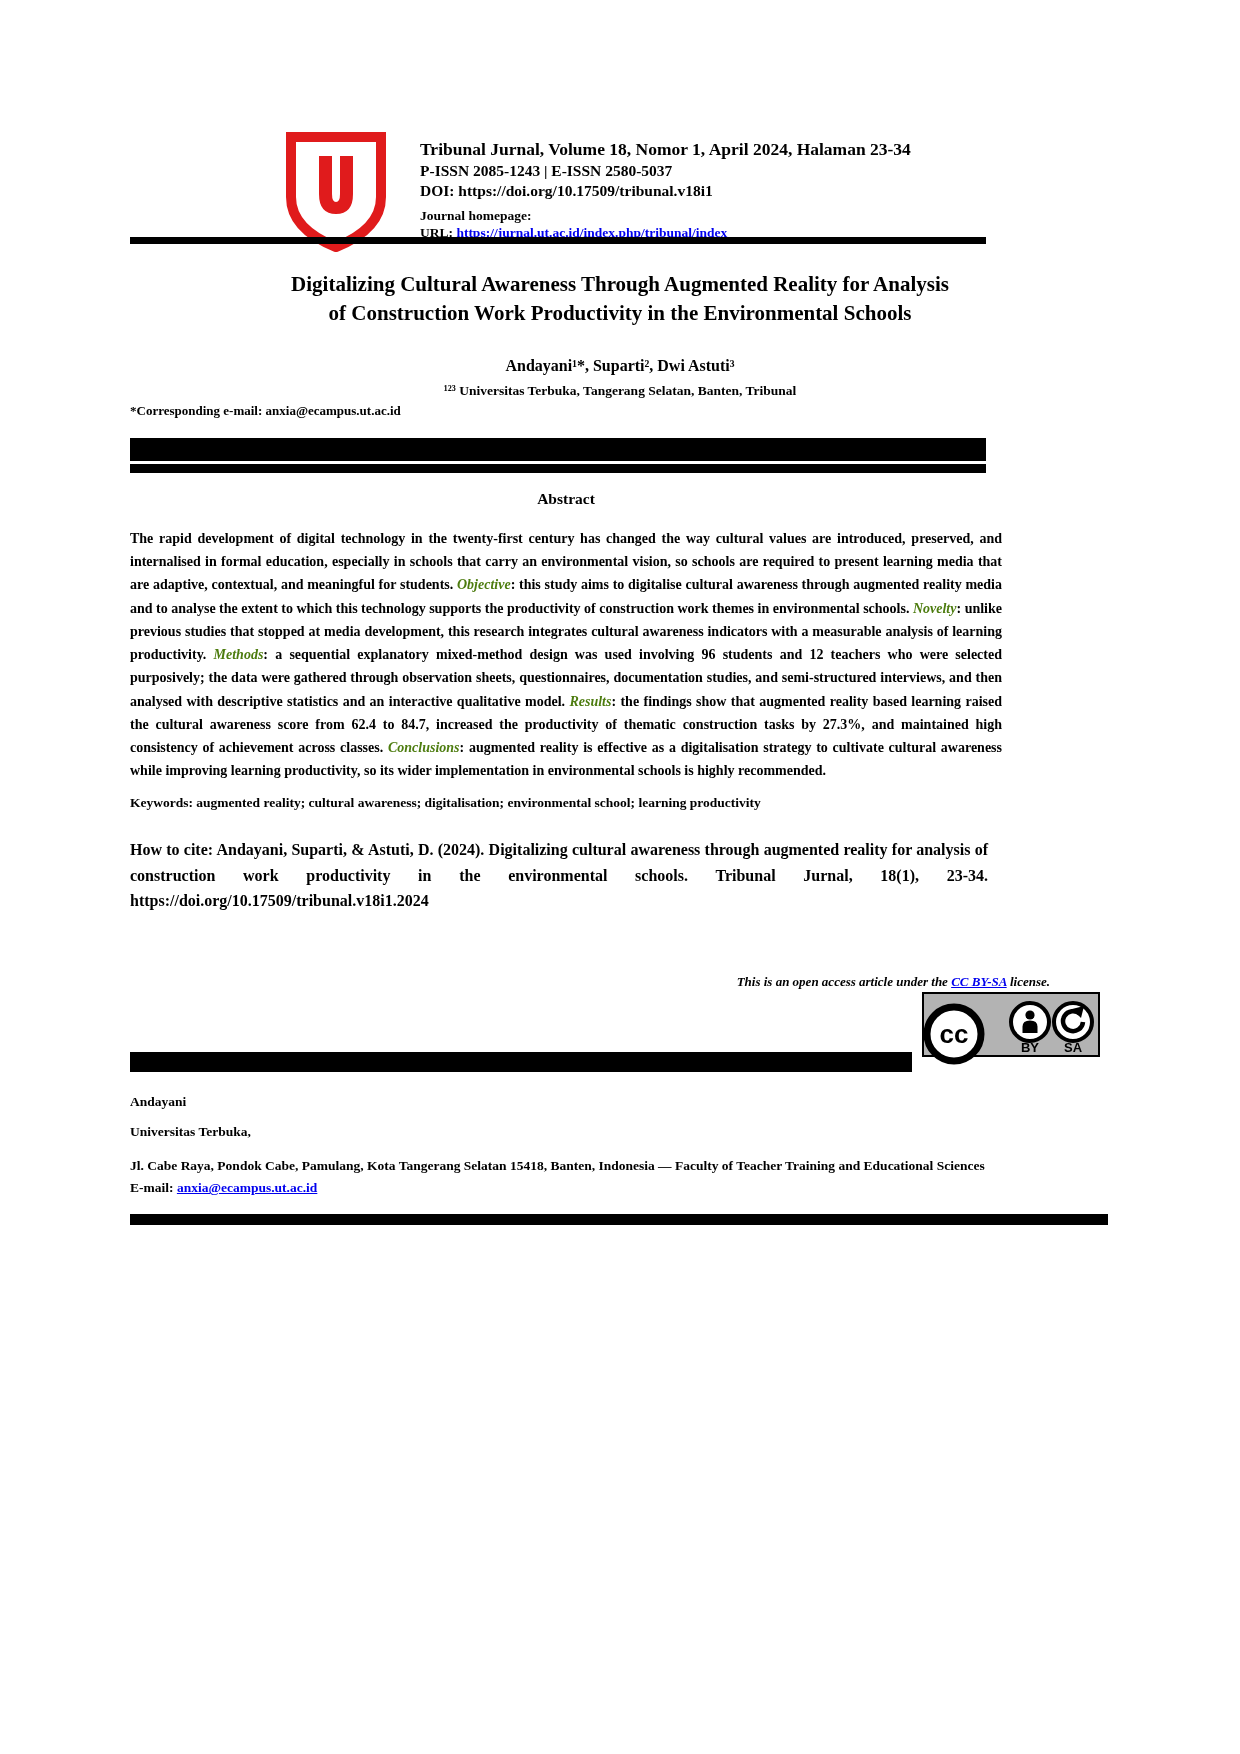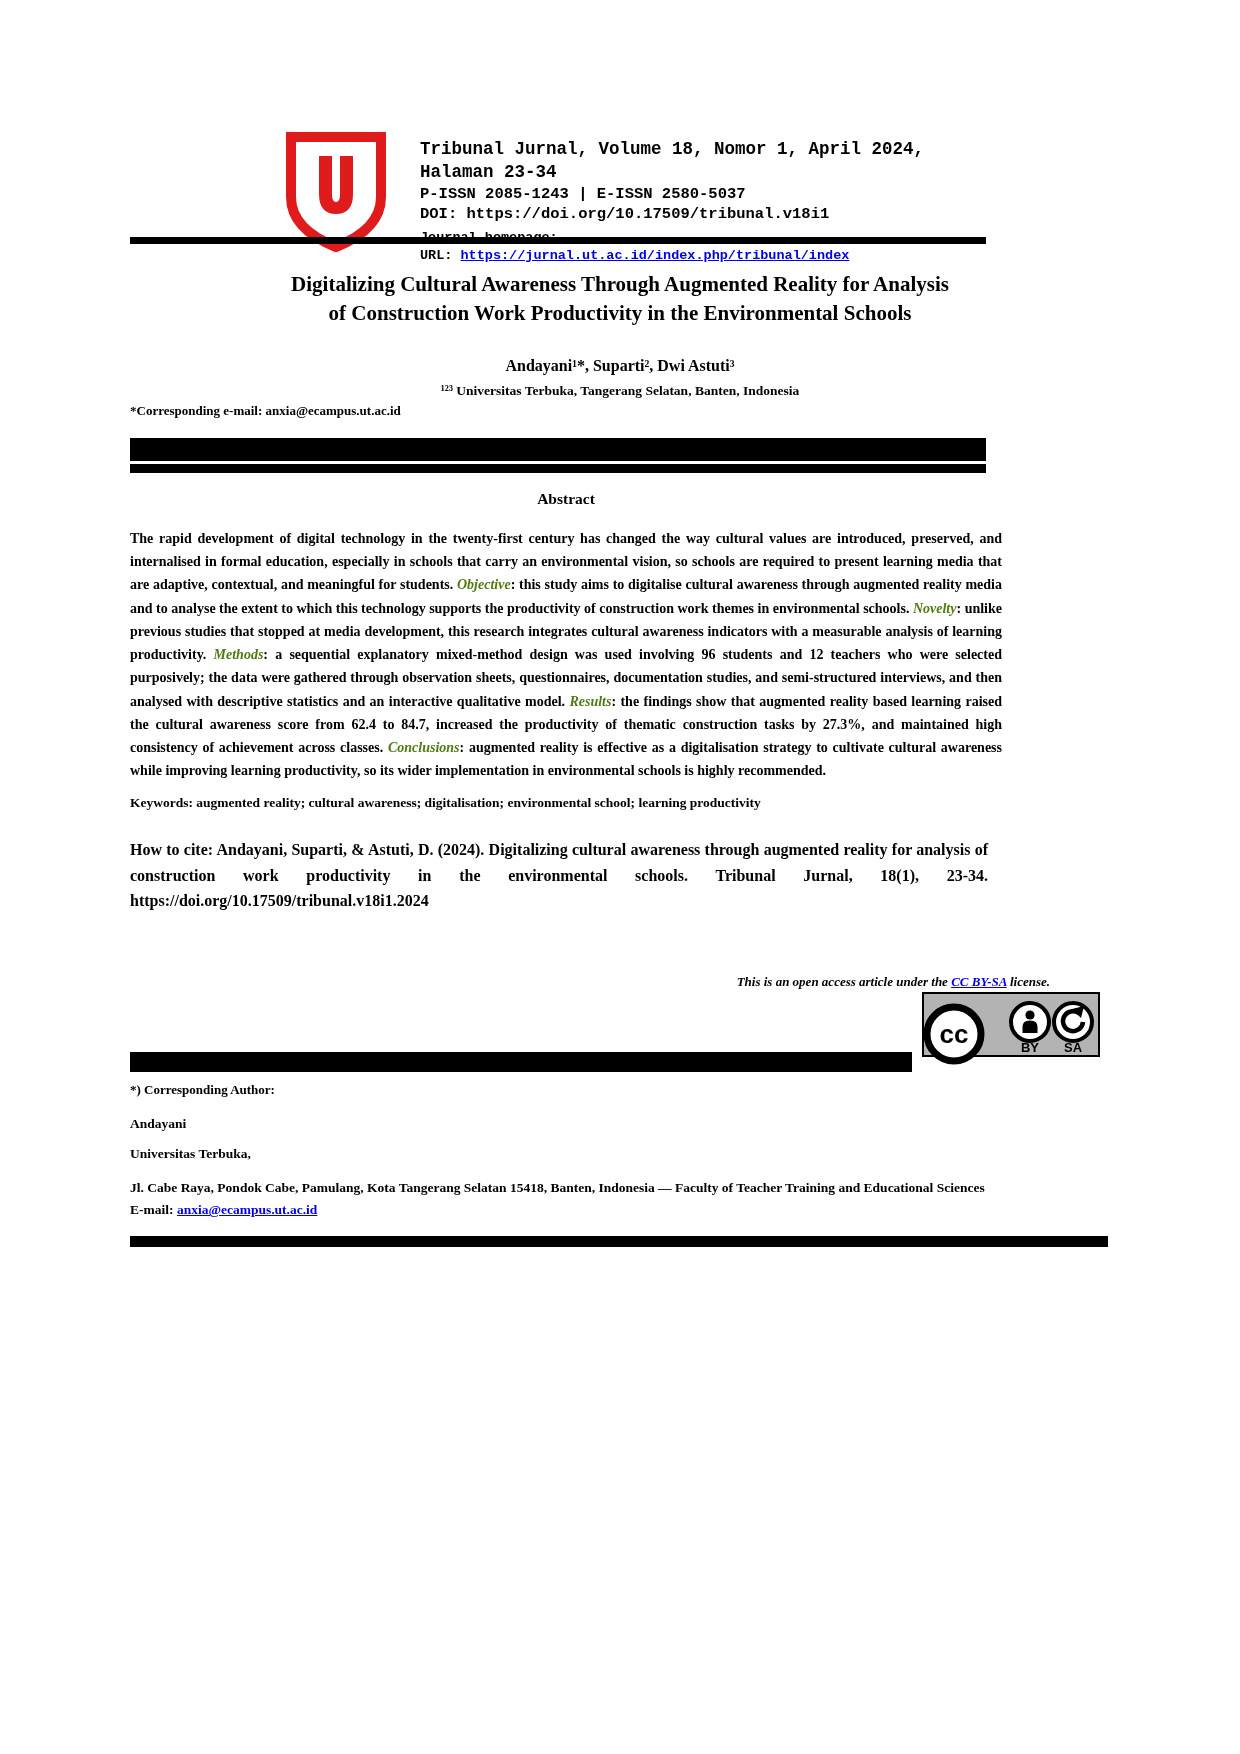--- a/index.html
+++ b/index.html
@@ -8,21 +8,21 @@
     width:1240px;height:1754px;
     margin:0 auto;
     background:#ffffff;
     font-family:"Liberation Serif", serif;
     font-weight:bold;
     color:#000;
     overflow:hidden;
   }
   
   .logo{position:absolute;left:283px;top:132px;width:106px;height:120px;}
-  .masthead{position:absolute;left:420px;top:138px;width:578px;font-family:Liberation Mono, monospace;}
+  .masthead{position:absolute;left:420px;top:138px;width:578px;}
   .m1{font-size:17.5px;line-height:1.3;}
   .m2,.m3{font-size:15.5px;line-height:1.32;}
   .m4{font-size:13.5px;margin-top:5px;line-height:1.3;}
   .m5{font-size:13.5px;line-height:1.3;}
   a, .link{color:#0000ee;text-decoration:underline;cursor:pointer;}
   .header-rule{position:absolute;left:130px;top:237px;width:856px;height:7px;background:#000;}
   
   .title{position:absolute;left:125px;top:270px;width:990px;text-align:center;font-size:21px;line-height:1.38;}
   .authors{position:absolute;left:130px;top:357px;width:980px;text-align:center;font-size:16px;}
   .affil{position:absolute;left:130px;top:383px;width:980px;text-align:center;font-size:13.5px;}
@@ -75,21 +75,21 @@
     </div>
   </div>
 
   <div class="header-rule"></div>
 
   <div class="title">
     <div>Digitalizing Cultural Awareness Through Augmented Reality for Analysis</div>
     <div>of Construction Work Productivity in the Environmental Schools</div>
   </div>
   <div class="authors">Andayani¹*, Suparti², Dwi Astuti³</div>
-  <div class="affil">¹²³ Universitas Terbuka, Tangerang Selatan, Banten, Indonesia</div>
+  <div class="affil">¹²³ Universitas Terbuka, Tangerang Selatan, Banten, Tribunal</div>
   <div class="corr-line">*Corresponding e-mail: anxia@ecampus.ut.ac.id</div>
 
   <div class="band">
     <div class="b1"></div>
     <div class="gap"></div>
     <div class="b2"></div>
   </div>
 
   <div class="abstract-head">Abstract</div>
 
@@ -127,21 +127,20 @@
             <path d="M158 22 a10 10 0 1 0 3 8" fill="none" stroke="#000" stroke-width="4.5"></path>
             <path d="M150 17 l12 -3 l-3 12 z" fill="#000"></path>
           </g>
           <text x="108" y="60" text-anchor="middle" font-family="Liberation Sans, sans-serif" font-size="13" font-weight="bold" fill="#000">BY</text>
           <text x="151" y="60" text-anchor="middle" font-family="Liberation Sans, sans-serif" font-size="13" font-weight="bold" fill="#000">SA</text>
         </svg>
       </div>
     </div>
 
     <div class="footer">
-      <div class="f-label">*) Corresponding Author:</div>
       <div class="f-name">Andayani</div>
       <div class="f-inst">Universitas Terbuka,</div>
       <div class="f-addr">Jl. Cabe Raya, Pondok Cabe, Pamulang, Kota Tangerang Selatan 15418, Banten, Indonesia — Faculty of Teacher Training and Educational Sciences</div>
       <div class="f-email">
         <span>E-mail: </span><span class="link">anxia@ecampus.ut.ac.id</span>
       </div>
     </div>
 
     <div class="bottom-rule"></div>
   </div>

